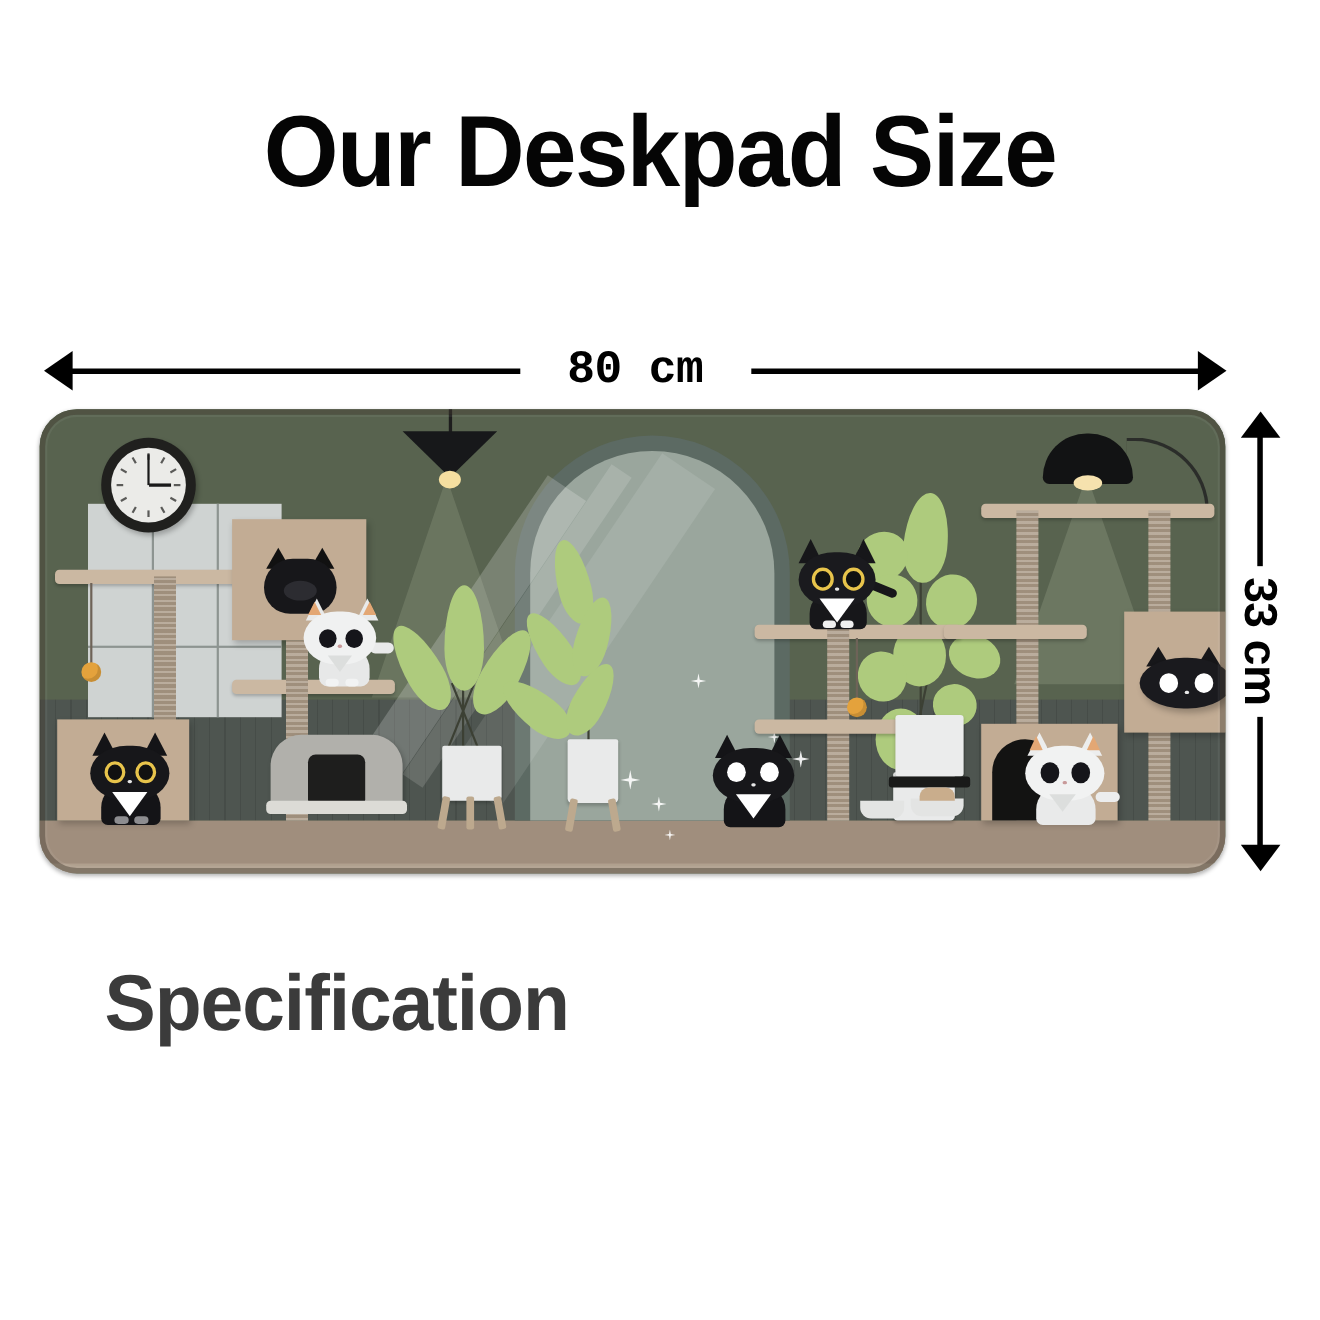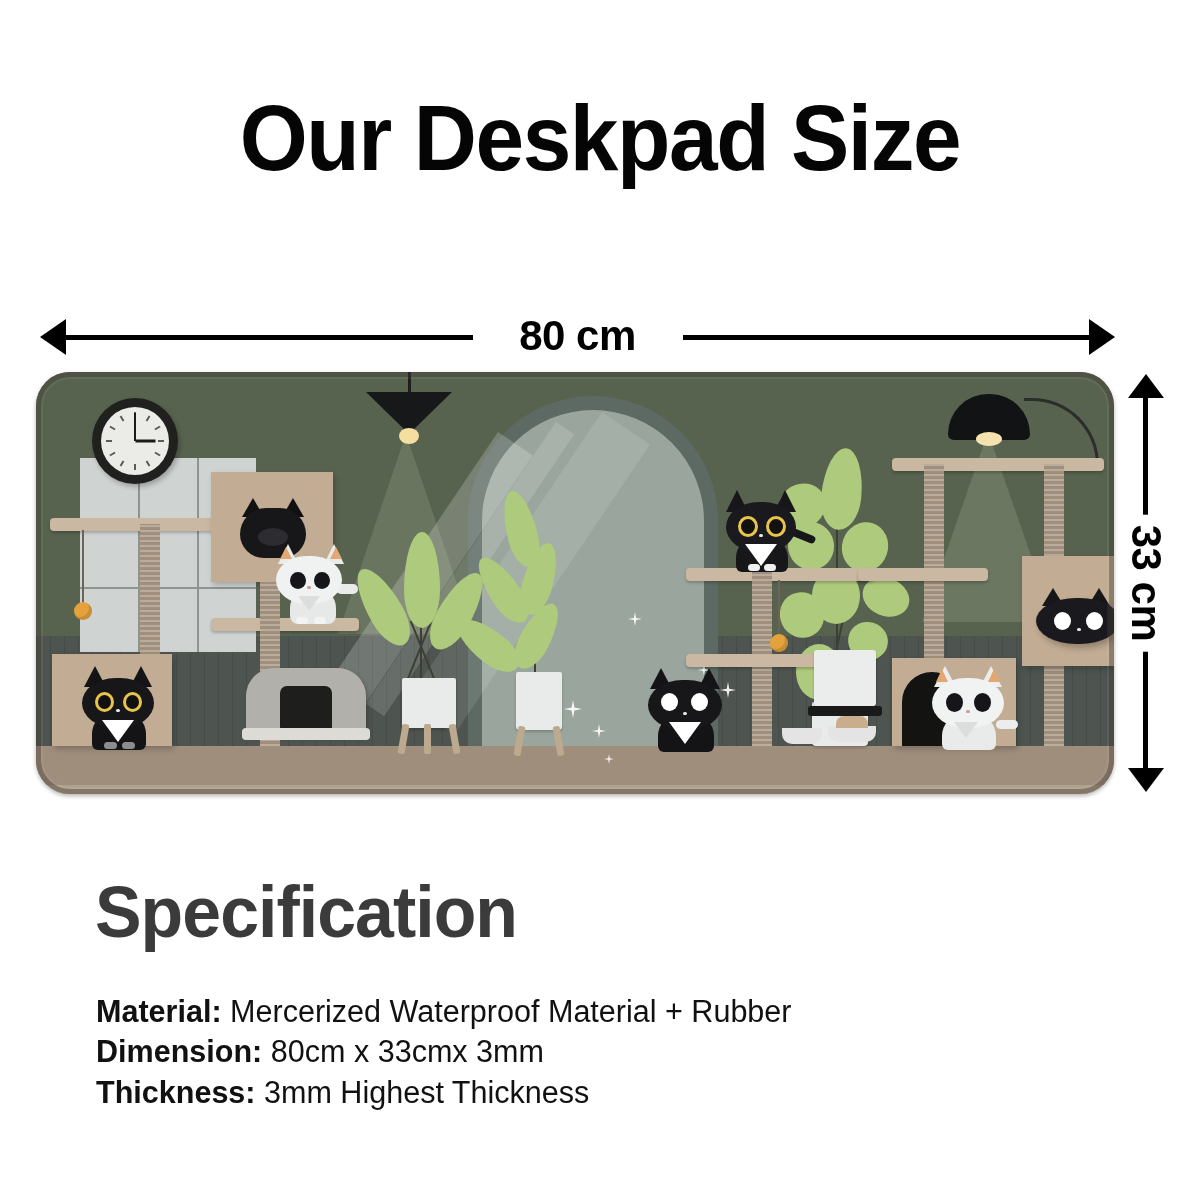--- a/index.html
+++ b/index.html
@@ -13,21 +13,21 @@
   
   .title{
     position:absolute;left:0;top:92px;width:1200px;text-align:center;
     font-family:"Liberation Sans", sans-serif;
     font-size:92px;font-weight:700;letter-spacing:-1.5px;
     color:#050505;line-height:1;
     transform:scaleX(0.95);
   }
 
   
-  .dimw{position:absolute;left:40px;top:316px;width:1075px;height:40px;}
+  .dimw{position:absolute;left:40px;top:316px;width:1075px;height:40px;font-family:Liberation Mono, monospace;}
   .dimw .line{position:absolute;left:18px;right:18px;top:19px;height:5px;background:#000;}
   .dimw .head{position:absolute;top:3px;width:0;height:0;border-top:18px solid transparent;border-bottom:18px solid transparent;}
   .dimw .head.l{left:0;border-right:26px solid #000;}
   .dimw .head.r{right:0;border-left:26px solid #000;}
   .dimw .lbl{
     position:absolute;left:0;right:0;top:-10px;text-align:center;
     font-size:42px;font-weight:700;color:#000;background:#fff;
     width:210px;margin:0 auto;line-height:60px;letter-spacing:-0.5px;
   }
 
@@ -405,28 +405,14 @@
         <div style="position:absolute;left:36px;top:44px;width:4px;height:3px;border-radius:2px;background:#c89a9a;"></div>
         <div style="position:absolute;left:24px;top:56px;width:0;height:0;border-left:12px solid transparent;border-right:12px solid transparent;border-top:16px solid #dcdedd;"></div>
       </div>
 
     </div>
     <div class="padedge"></div>
   </div>
 
   <div class="spec-title">Specification</div>
 
-  <div class="spec-list">
-    <div class="spec-row">
-      <b>Material:</b>
-      <span>Mercerized Waterproof Material + Rubber</span>
-    </div>
-    <div class="spec-row">
-      <b>Dimension:</b>
-      <span>80cm x 33cmx 3mm</span>
-    </div>
-    <div class="spec-row">
-      <b>Thickness:</b>
-      <span> 3mm Highest Thickness</span>
-    </div>
-  </div>
 
 </div>
 
 </body></html>

